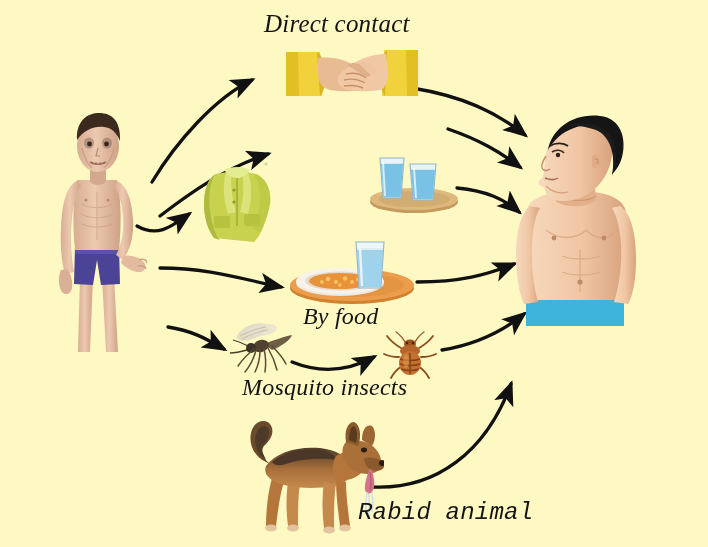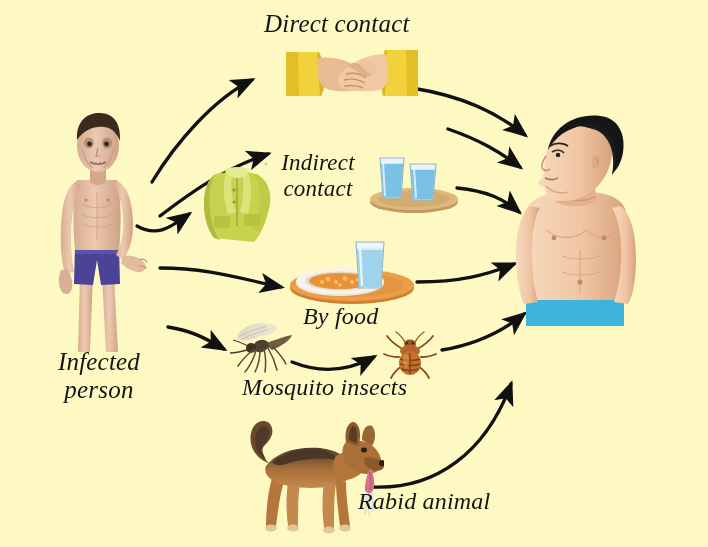--- a/index.html
+++ b/index.html
@@ -416,26 +416,22 @@
         <path d="M131,76 C130,84 130,92 129,98"></path>
         <path d="M136,76 C137,84 137,90 136,96"></path>
         <path d="M133,78 C133,86 134,92 133,100"></path>
       </g>
     </svg>
   </div>
 
   <div class="label" style="left:264px; top:10px; font-size:25px;">Direct contact</div>
 
 
-  <div class="label" style="left:262px; top:150px; font-size:23px; text-align:center; width:112px;">Indirect
-contact</div>
 
   <div class="label" style="left:303px; top:303px; font-size:24px;">By food</div>
 
   <div class="label" style="left:242px; top:374px; font-size:24px;">Mosquito insects</div>
 
-  <div class="label" style="left:358px; top:488px; font-size:24px;">Rabid animal</div>
-
-  <div class="label" style="left:38px; top:348px; font-size:25px; text-align:center; width:122px;">Infected
-person</div>
+  <div class="label" style="left:358px; top:500px; font-size:24px;font-family:Liberation Mono, monospace;">Rabid animal</div>
+
 
 
 </div>
 
 </body></html>

